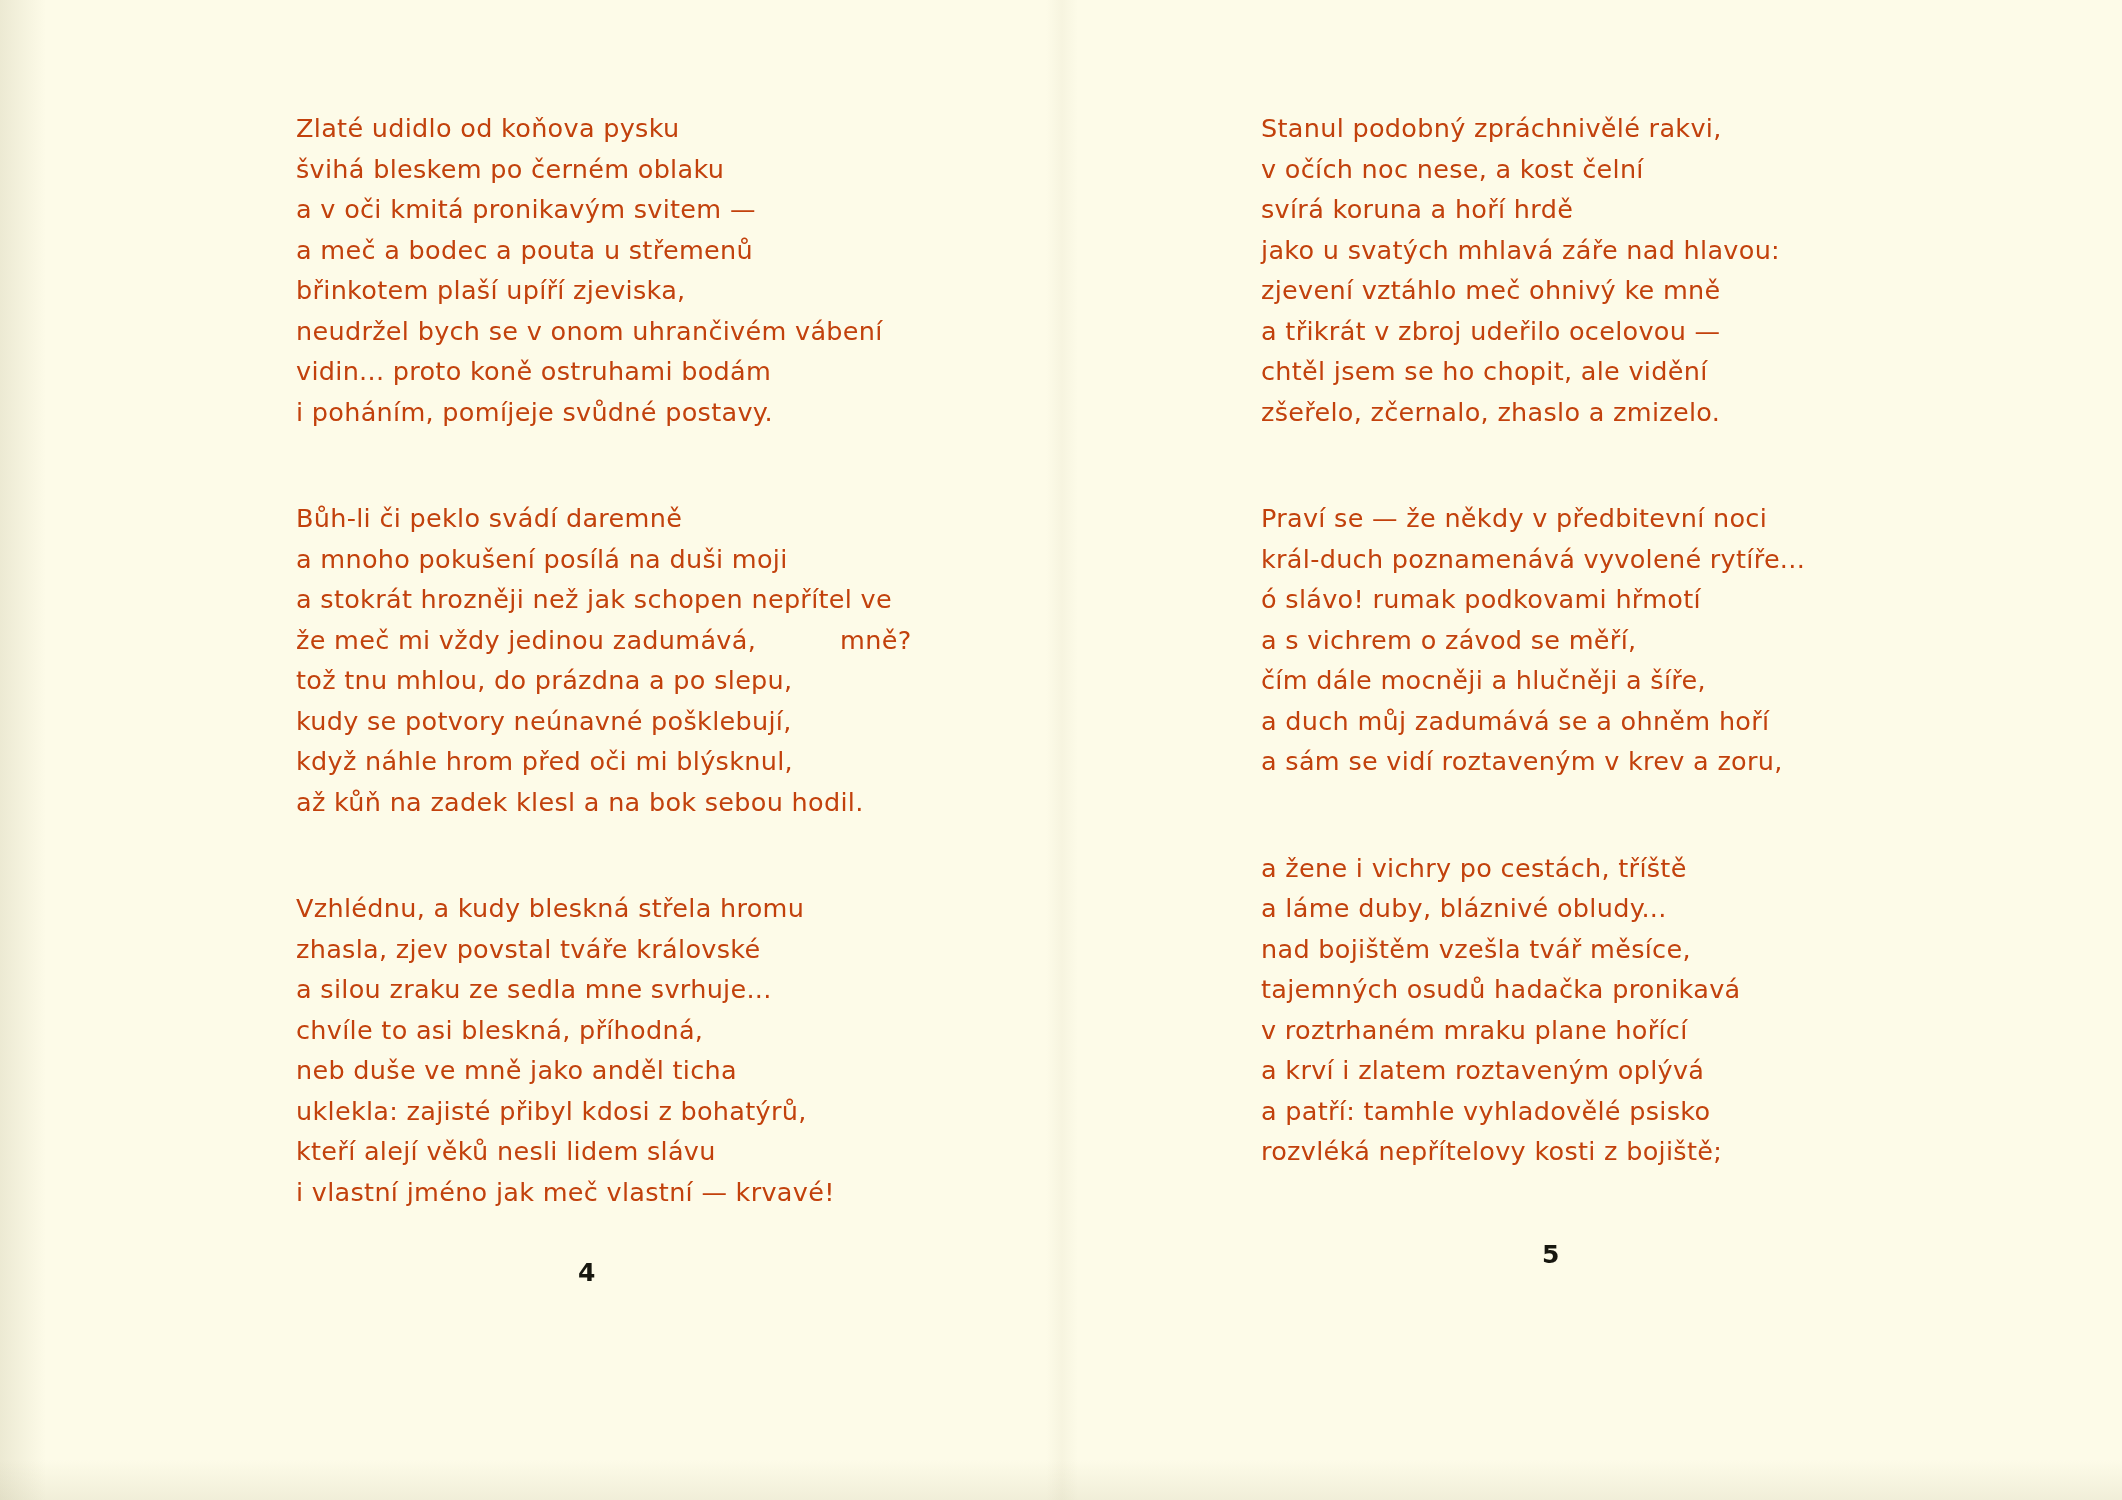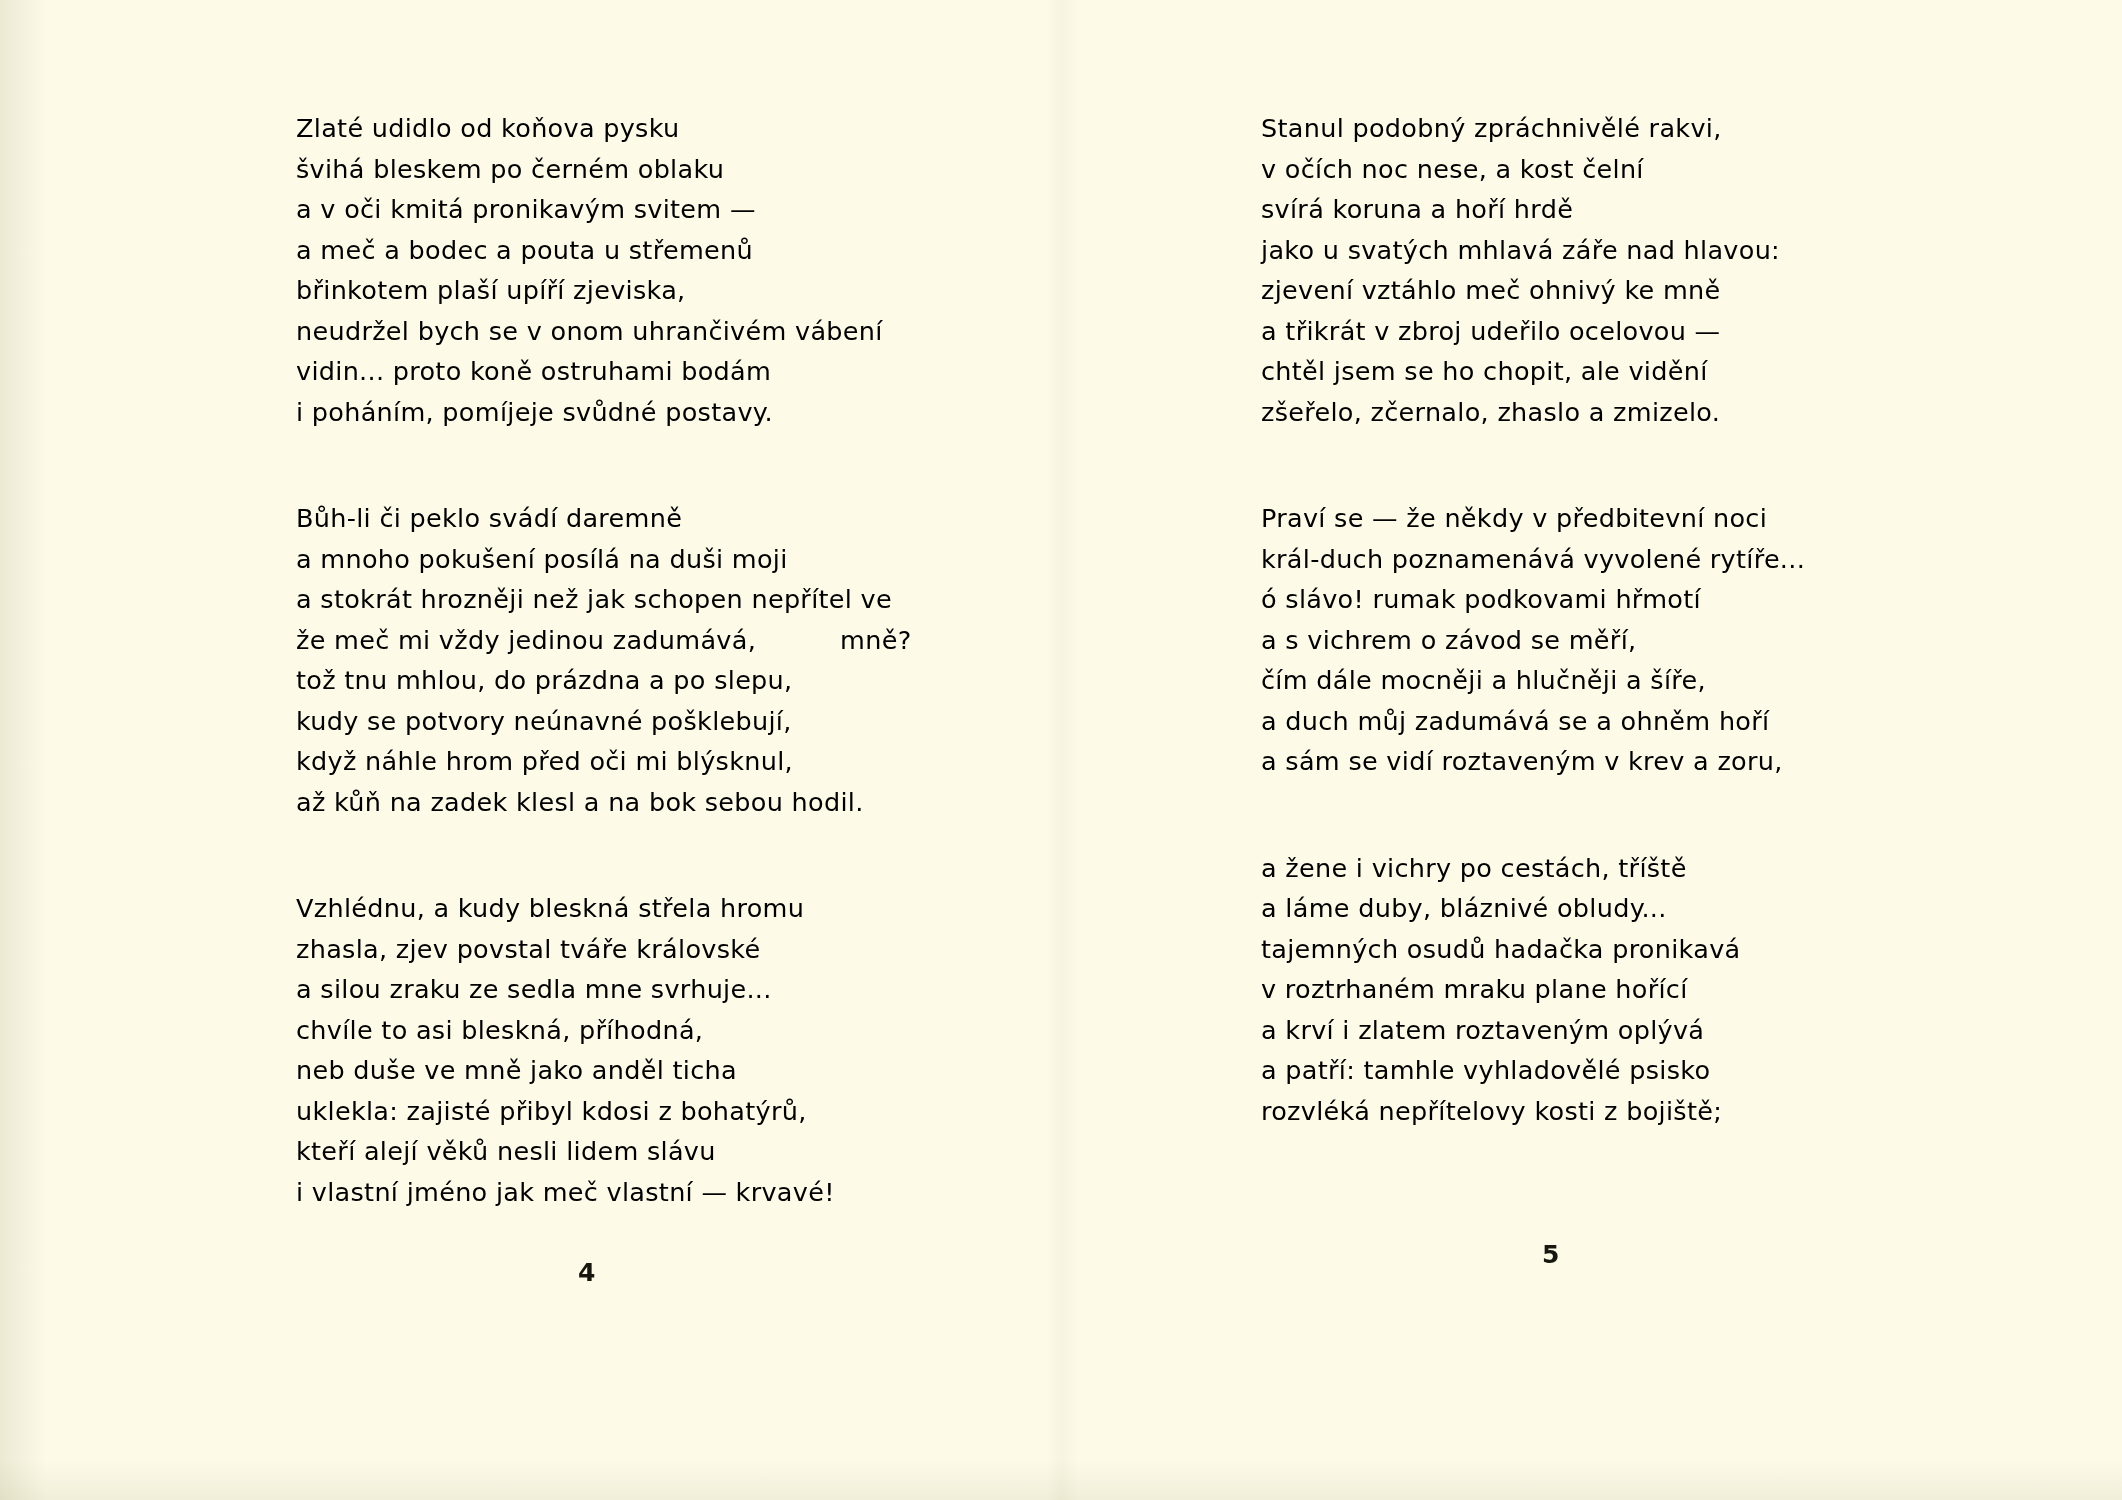--- a/index.html
+++ b/index.html
@@ -53,21 +53,21 @@
   .stanza {
     margin: 0 0 66px 0;
   }
   .stanza:last-of-type {
     margin-bottom: 12px;
   }
   .line {
     font-family: "DejaVu Sans", sans-serif;
     font-size: 25.5px;
     line-height: 40.5px;
-    color: #000000;
+    color: #c2410c;
     white-space: pre;
     letter-spacing: 0.3px;
   }
   .folio {
     position: absolute;
     font-family: "DejaVu Sans", sans-serif;
     font-size: 25px;
     font-weight: bold;
     color: #17170f;
   }
@@ -176,20 +176,21 @@
             <div class="line">ó slávo! rumak podkovami hřmotí</div>
             <div class="line">a s vichrem o závod se měří,</div>
             <div class="line">čím dále mocněji a hlučněji a šíře,</div>
             <div class="line">a duch můj zadumává se a ohněm hoří</div>
             <div class="line">a sám se vidí roztaveným v krev a zoru,</div>
           </div>
 
           <div class="stanza">
             <div class="line">a žene i vichry po cestách, tříště</div>
             <div class="line">a láme duby, bláznivé obludy...</div>
+            <div class="line">nad bojištěm vzešla tvář měsíce,</div>
             <div class="line">tajemných osudů hadačka pronikavá</div>
             <div class="line">v roztrhaném mraku plane hořící</div>
             <div class="line">a krví i zlatem roztaveným oplývá</div>
             <div class="line">a patří: tamhle vyhladovělé psisko</div>
             <div class="line">rozvléká nepřítelovy kosti z bojiště;</div>
           </div>
 
         </div>
         <div class="folio">5</div>
       </div>

